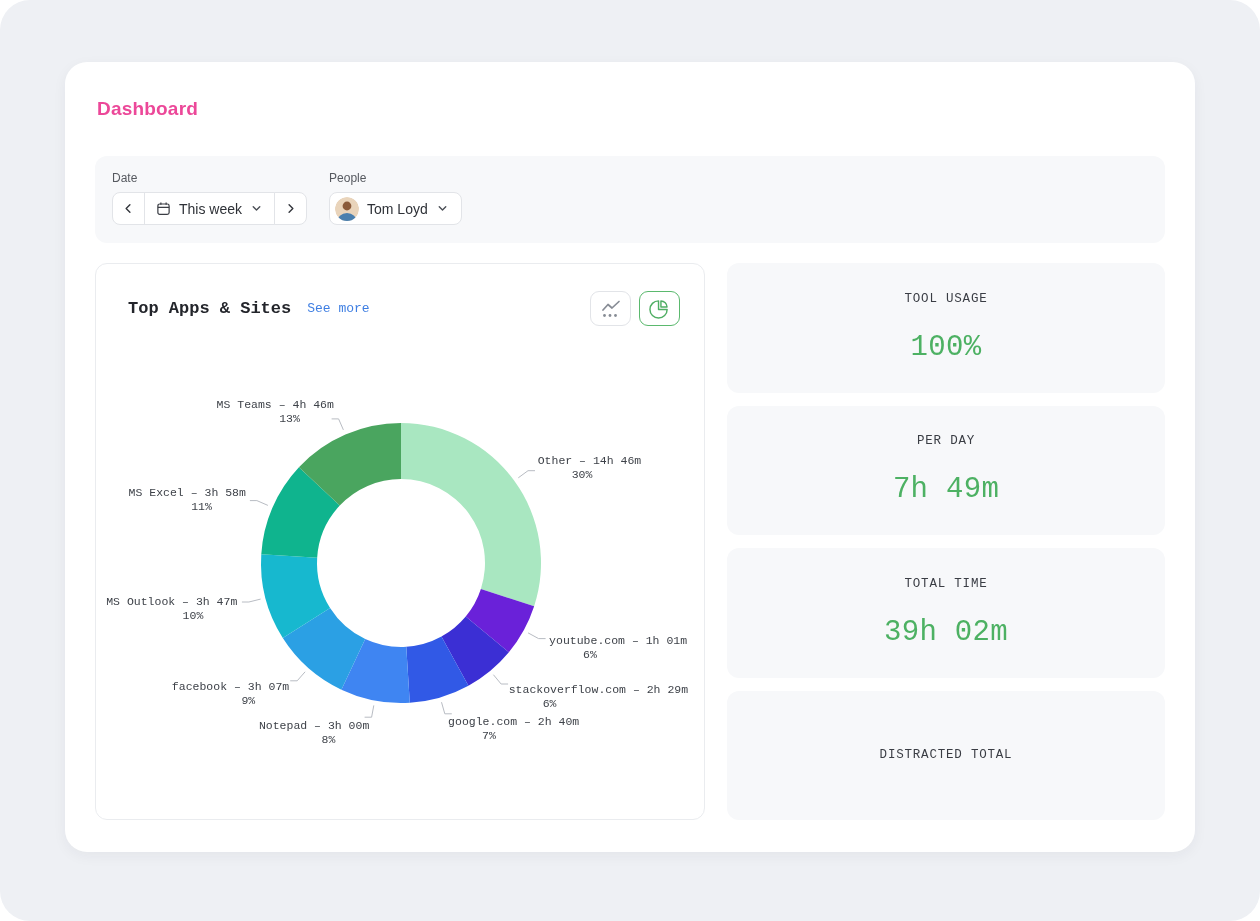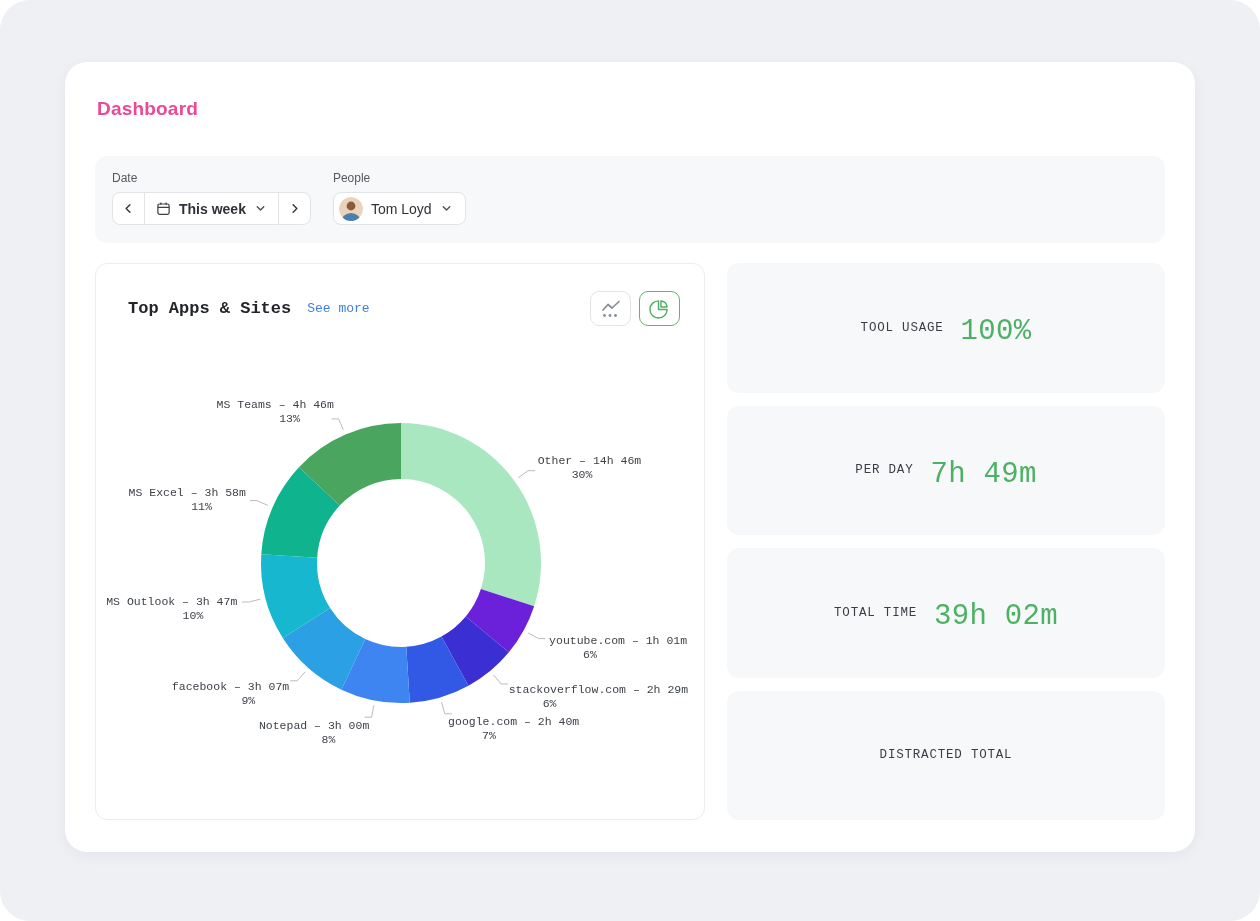--- a/index.html
+++ b/index.html
@@ -10,21 +10,21 @@
     box-shadow:0 4px 14px rgba(30,35,60,.05);padding:36px 30px 0;}
   .page-title{font-size:19px;font-weight:600;color:#ec4899;letter-spacing:.2px;margin-left:2px;}
 
   
   .filter-bar{margin-top:36px;background:#f7f8fa;border-radius:12px;padding:15px 17px 18px;display:flex;gap:22px;}
   .filter-group{display:flex;flex-direction:column;}
   .filter-label{font-size:12px;color:#56595f;margin-bottom:7px;}
   .segmented{display:flex;}
   .seg-btn{height:33px;background:#fff;border:1px solid #e2e4e8;display:flex;align-items:center;justify-content:center;cursor:pointer;}
   .seg-prev{width:33px;border-radius:8px 0 0 8px;}
-  .seg-mid{padding:0 11px;gap:8px;margin-left:-1px;font-weight:bold;}
+  .seg-mid{padding:0 11px;gap:8px;margin-left:-1px;}
   .seg-next{width:33px;border-radius:0 8px 8px 0;margin-left:-1px;}
   .select-text{font-size:14px;color:#2e3137;}
   .people-select{height:33px;background:#fff;border:1px solid #e2e4e8;border-radius:8px;display:flex;align-items:center;gap:8px;padding:0 12px 0 5px;cursor:pointer;}
   .avatar{width:24px;height:24px;border-radius:50%;overflow:hidden;display:block;flex:0 0 auto;}
 
   
   .content{display:flex;gap:22px;margin-top:20px;font-family:Liberation Mono, monospace;}
   .chart-card{width:610px;height:557px;border:1px solid #eaecef;border-radius:12px;background:#fff;}
   .chart-head{display:flex;align-items:center;padding:27px 24px 0 32px;}
   .chart-title{font-size:17px;font-weight:600;color:#23252b;}
@@ -32,21 +32,21 @@
   .head-spacer{flex:1;}
   .icon-btn{width:41px;height:35px;border:1px solid #e2e4e8;border-radius:9px;background:#fff;display:flex;align-items:center;justify-content:center;cursor:pointer;}
   .icon-btn + .icon-btn{margin-left:8px;}
   .icon-btn.active{border-color:#5bb96e;}
   .donut-svg{display:block;margin-top:4px;}
   .slice-label{font-size:11.5px;fill:#3e4249;}
   .leader-line{fill:none;stroke:#b8bcc3;stroke-width:1;}
 
   
   .stats{flex:1;display:flex;flex-direction:column;gap:13px;height:557px;}
-  .stat-card{flex:1;background:#f7f8fa;border-radius:12px;display:flex;flex-direction:row;align-items:center;justify-content:center;gap:17px;}
+  .stat-card{flex:1;background:#f7f8fa;border-radius:12px;display:flex;flex-direction:column;align-items:center;justify-content:center;gap:17px;}
   .stat-label{font-size:12.5px;color:#3a3d44;letter-spacing:.8px;}
   .stat-value{font-size:29px;color:#4db163;font-weight:500;letter-spacing:.3px;margin-top:8px;}
 </style>
 </head>
 <body>
 
 <div class="page">
   <div class="app-card">
 
     <h1 class="page-title">Dashboard</h1>

